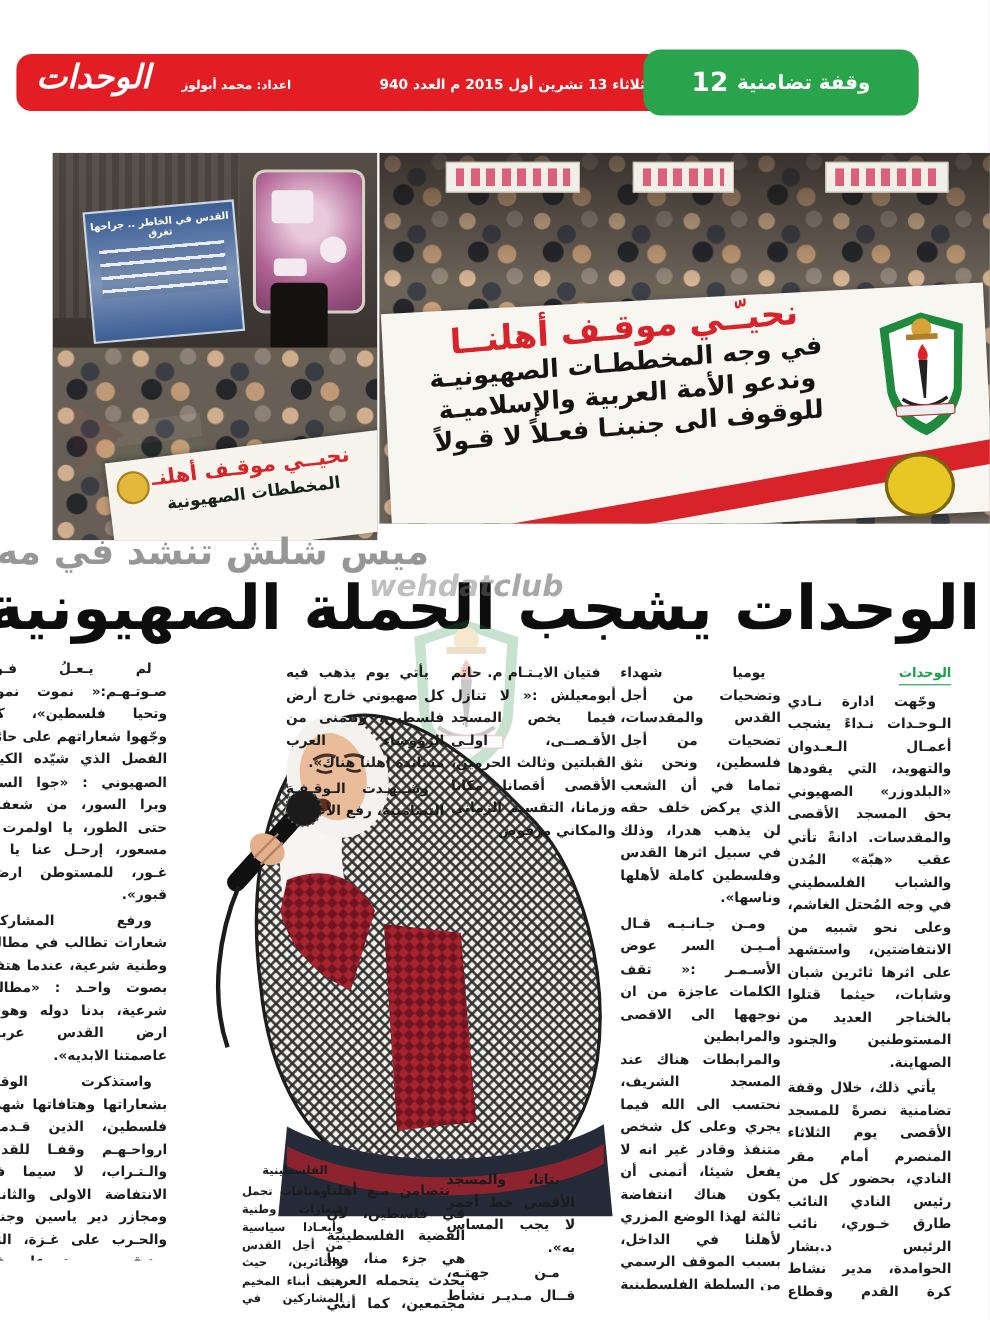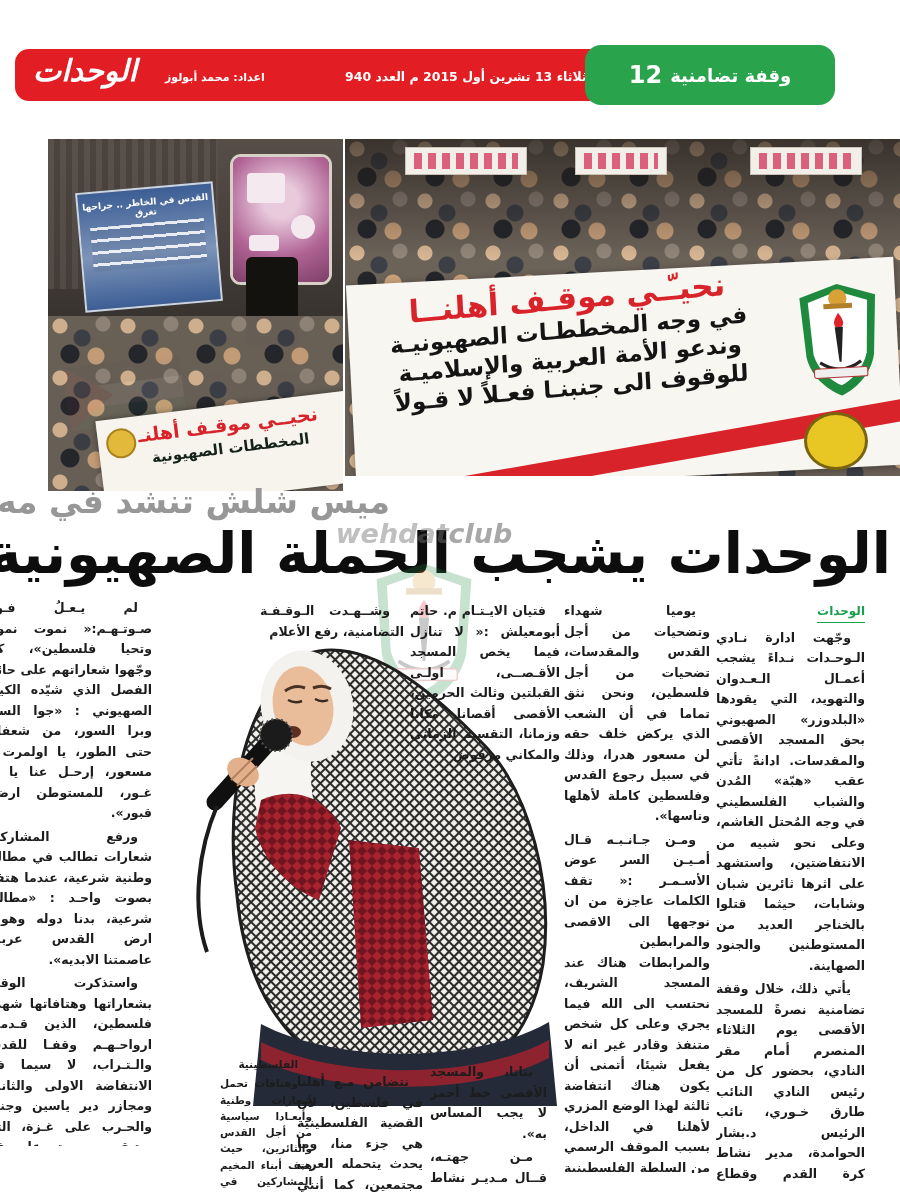--- a/index.html
+++ b/index.html
@@ -219,35 +219,36 @@
   </svg>
 
   <section class="col" style="left:744px;top:601px;width:149px;height:584px;">
     <span class="dateline">الوحدات</span>
     <p>وجّهت ادارة نـادي الـوحـدات نـداءً يشجب أعمـال الـعـدوان والتهويد، التي يقودها «البلدوزر» الصهيوني بحق المسجد الأقصى والمقدسات. ادانةً تأتي عقب «هبّة» المُدن والشباب الفلسطيني في وجه المُحتل الغاشم، وعلى نحو شبيه من الانتفاضتين، واستشهد على اثرها ثائرين شبان وشابات، حيثما قتلوا بالخناجر العديد من المستوطنين والجنود الصهاينة.</p>
     <p>يأتي ذلك، خلال وقفة تضامنية نصرةً للمسجد الأقصى يوم الثلاثاء المنصرم أمام مقر النادي، بحضور كل من رئيس النادي النائب طارق خـوري، نائب الرئيس د.بشار الحوامدة، مدير نشاط كرة القدم وقطاع الناشئين زياد شلباية، أمين السر عوض الأسمر، رئيس لجنة العلاقات العامة سامي دحبور، رئيس لجنة الفتيان الايتام م. حاتم ابو معليش والناطق الاعلامي ومدير الموقع الرسمي للنادي بسام شلباية، الى جانب العديد من أبناء المخيم الذين شاركوا النادي الوقفة، بالهتافات الوطنية المنددة بالحملة الصهيونية على المقدسات والشعب هناك على الضفة الثانية من النهر.</p>
     
   </section>
 
   <section class="col" style="left:592px;top:601px;width:146px;height:572px;">
-    <p>يوميا شهداء وتضحيات من أجل القدس والمقدسات، تضحيات من أجل فلسطين، ونحن نثق تماما في أن الشعب الذي يركض خلف حقه لن مسعور هدرا، وذلك في سبيل رجوع القدس وفلسطين كاملة لأهلها وناسها».</p>
+    <p>يوميا شهداء وتضحيات من أجل القدس والمقدسات، تضحيات من أجل فلسطين، ونحن نثق تماما في أن الشعب الذي يركض خلف حقه لن يذهب هدرا، وذلك في سبيل اثرها القدس وفلسطين كاملة لأهلها وناسها».</p>
     <p>ومـن جـانـبـه قـال أمـيـن السر عوض الأسـمـر :« تقف الكلمات عاجزة من ان نوجهها الى الاقصى والمرابطين والمرابطات هناك عند المسجد الشريف، نحتسب الى الله فيما يجري وعلى كل شخص متنفذ وقادر غير انه لا يفعل شيئا، أتمنى أن يكون هناك انتفاضة ثالثة لهذا الوضع المزري لأهلنا في الداخل، بسبب الموقف الرسمي من السلطة الفلسطينية تجاه ما يحدث، من تنكيل لشعبنا الفلسطيني في الداخل».</p>
 
   </section>
 
   <section class="col" style="left:438px;top:601px;width:150px;height:170px;">
     <p>فتيان الايـتـام م. حاتم أبومعيلش :« لا تنازل فيما يخص المسجد الأقـصــى، اولـى القبلتين وثالث الحرمين، الأقصى أقصانا مكانا وزمانا، التقسيم الزماني والمكاني مرفوض</p>
   </section>
 
-  <section class="col" style="left:458px;top:1062px;width:117px;height:125px;">
+  <section class="col" style="left:434px;top:1062px;width:117px;height:125px;">
     <p>بتاتا، والمسجد الأقصى خط أحمر لا يجب المساس به».</p>
     <p>مـن جهتـه، قــال مـديـر نشاط كرة القدم وقطاع الناشئين :«</p>
   </section>
 
   <section class="col" style="left:288px;top:601px;width:144px;height:150px;">
+    <p>يأتي يوم يذهب فيه كل صهيوني خارج أرض فلسطين، ونتمنى من الرؤوساء العرب مساندة اهلنا هناك».</p>
     <p>وشــهـدت الـوقـفـة التضامنية، رفع الأعلام</p>
   </section>
 
   <section class="col" style="left:325px;top:1072px;width:126px;height:122px;">
     <p>نتضامن مـع أهلنا في فلسطين، لأن القضية الفلسطينية هي جزء منا، وما يحدث يتحمله العرب مجتمعين، كما أنني أدعو الله أن يفك كربة الشباب والشابات، وسوف</p>
   </section>
 
   <section class="col" style="left:12px;top:598px;width:168px;height:548px;">
     <p>لم يـعـلُ فـوق صـوتـهـم:« نموت نموت وتحيا فلسطين»، كما وجّهوا شعاراتهم على حائط الفصل الذي شيّده الكيان الصهيوني : «جوا السور وبرا السور، من شعفاط حتى الطور، يا اولمرت يا مسعور، إرحـل عنا يا يلا غـور، للمستوطن ارضي قبور».</p>
     <p>ورفع المشاركين شعارات تطالب في مطالب وطنية شرعية، عندما هتفوا بصوت واحـد : «مطالبنا شرعية، بدنا دوله وهويه، ارض القدس عربيه، عاصمتنا الابديه».</p>

